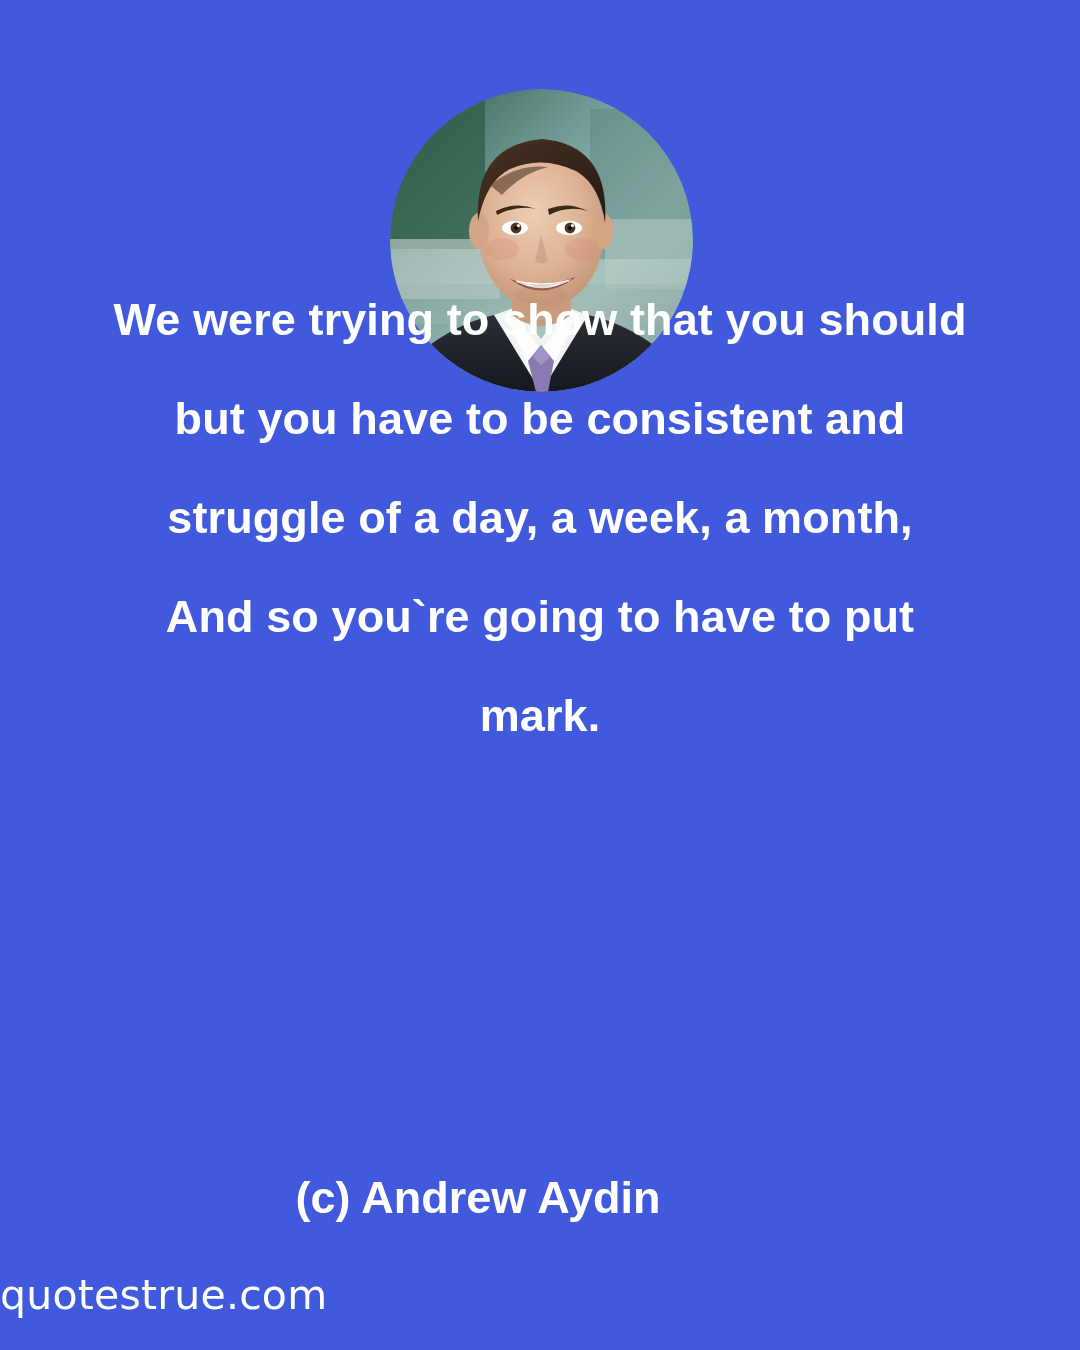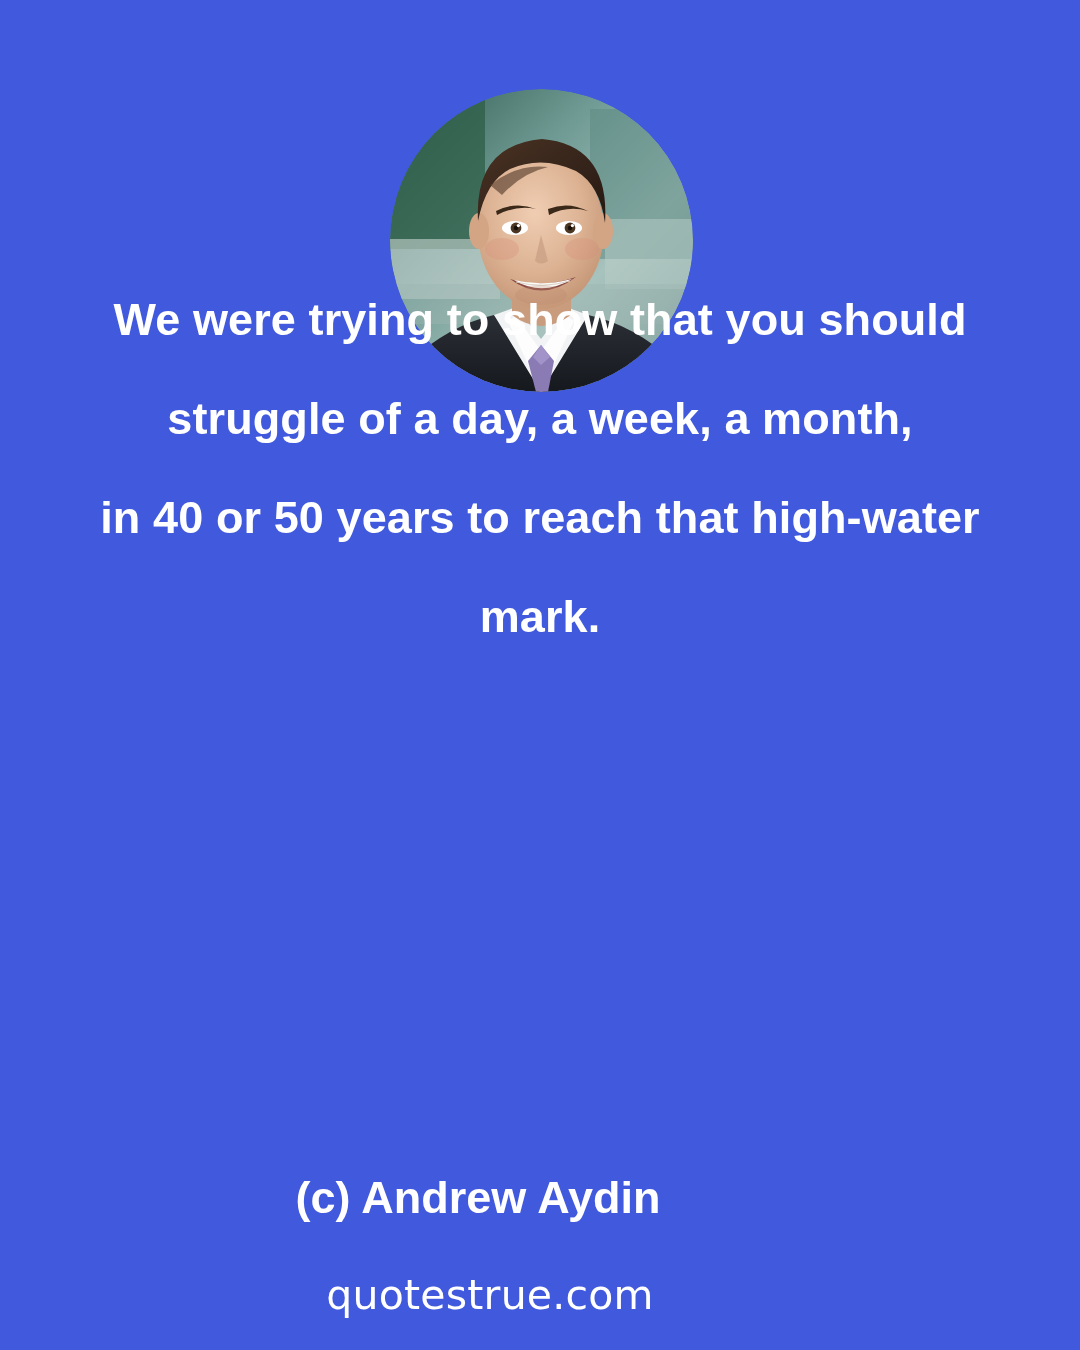--- a/index.html
+++ b/index.html
@@ -77,21 +77,21 @@
     line-height: 56px;
     white-space: nowrap;
   }
 
   
   #site-footer {
     position: absolute;
     left: 0;
     top: 1269px;
     width: 980px;
-    text-align: center;
+    text-align: left;
     z-index: 2;
     color: #FFFFFF;
     font-family: "DejaVu Sans", sans-serif;
     font-size: 41px;
     font-weight: 400;
     line-height: 52px;
     letter-spacing: 0.2px;
     white-space: nowrap;
   }
 </style>
@@ -177,22 +177,23 @@
         <path d="M 124 191 Q 152 208 182 190 Q 152 198 124 191 Z" fill="#fbfbf8"></path>
         <path d="M 126 193 Q 152 200 180 192" stroke="#d8cfc4" stroke-width="1" fill="none"></path>
 
         <ellipse cx="151" cy="206" rx="26" ry="10" fill="#b98a6c" opacity="0.28"></ellipse>
       </g>
     </svg>
   </div>
 
   <div id="quote-block">
     <span class="quote-line">We were trying to show that you should</span>
+    <span class="quote-line">but you have to be consistent and</span>
     <span class="quote-line">struggle of a day, a week, a month,</span>
-    <span class="quote-line">in 40 or 50 years to reach that high-water</span>
+    <span class="quote-line">And so you`re going to have to put</span>
     <span class="quote-line">mark.</span>
   </div>
 
   <div id="attribution">(c) Andrew Aydin</div>
 
   <div id="site-footer">quotestrue.com</div>
 
 </div>
 
 </body></html>

